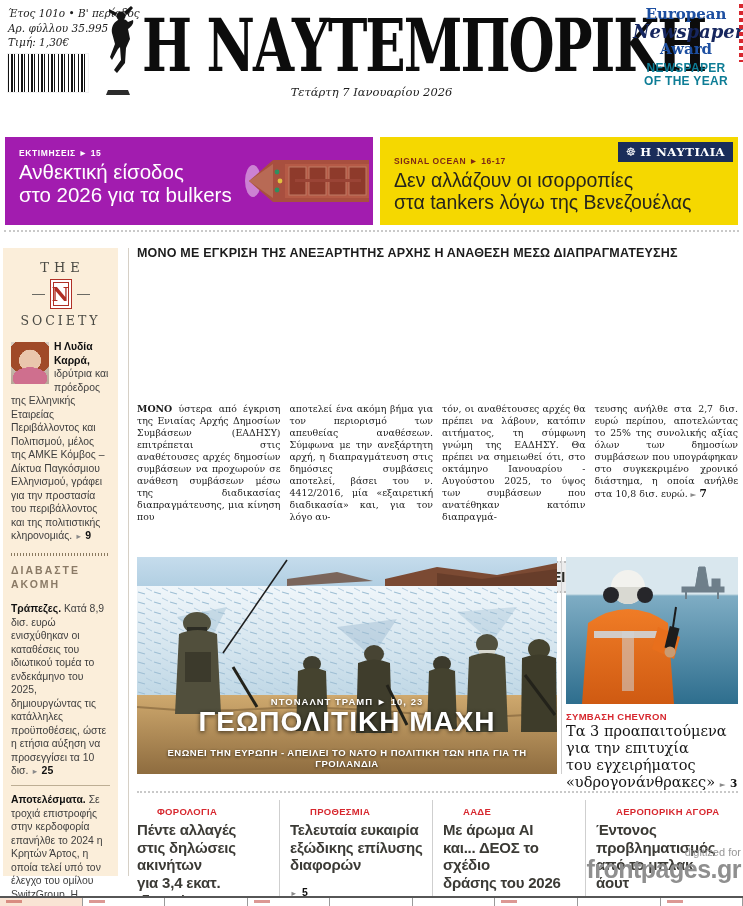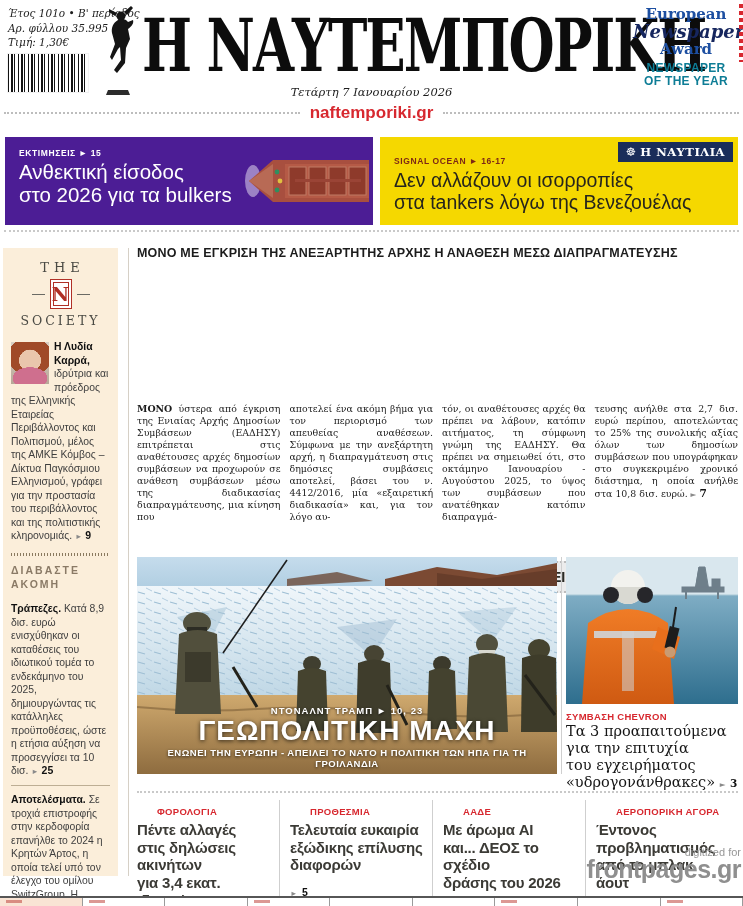--- a/index.html
+++ b/index.html
@@ -24,21 +24,21 @@
   .award-l5{color:#0e7d96;font-weight:bold;font-size:12px;letter-spacing:.3px;}
   .edge-marks{right:0;top:4px;width:4px;height:58px;
     background:repeating-linear-gradient(180deg,#d7282f 0 4px,transparent 4px 7px);}
   .date-line{top:85px;left:0;width:100%;text-align:center;font-family:"DejaVu Serif",serif;
     font-style:italic;font-size:11.5px;color:#1d1d1d;}
   .site-row{top:101px;left:4px;right:4px;height:24px;display:flex;align-items:center;gap:10px;}
   .dotline{flex:1;border-top:2px dotted #bdbdbd;height:0;}
   .site-name{color:#d7282f;font-weight:bold;font-size:17px;}
 
   
-  .teaser-blue{left:5px;top:137px;width:368px;height:88px;background:#4c1d95;color:#fff;
+  .teaser-blue{left:5px;top:137px;width:368px;height:88px;background:#a21caf;color:#fff;
     box-sizing:border-box;padding:11px 0 0 14px;overflow:hidden;}
   .teaser-label{font-weight:bold;font-size:8.5px;letter-spacing:.6px;}
   .teaser-title-blue{margin-top:3px;font-size:20.5px;line-height:1.12;white-space:pre-line;position:relative;z-index:2;}
   .ship-svg{position:absolute;right:2px;top:0;width:128px;height:88px;z-index:1;}
   .teaser-yellow{left:380px;top:137px;width:358px;height:88px;background:#f5d800;
     box-sizing:border-box;padding:19px 0 0 14px;}
   .badge{position:absolute;top:5px;right:5px;background:#1a2d5a;color:#fff;font-weight:bold;
     font-size:11.5px;padding:3px 8px;letter-spacing:.5px;display:flex;align-items:center;gap:4px;
     font-family:"DejaVu Serif",serif;}
   .teaser-label-y{color:#7d2815;font-weight:bold;font-size:8.5px;letter-spacing:.6px;}
@@ -97,21 +97,21 @@
   .strip-title{color:#2a2a24;font-weight:bold;font-size:14.5px;}
   .strip-arrow{color:#d7282f;font-size:8.5px;}
   .strip-page{font-weight:bold;font-size:10.5px;color:#222;}
 
   
   .main-photo{top:557px;left:137px;width:420px;height:217px;}
   .photo-overlay{position:absolute;left:0;right:0;bottom:5px;text-align:center;color:#fff;}
   .po-kicker{font-weight:bold;font-size:9.5px;letter-spacing:1px;text-shadow:0 1px 3px rgba(0,0,0,.75);}
   .po-title{font-weight:bold;font-size:28px;letter-spacing:1px;line-height:1.05;
     text-shadow:0 1px 4px rgba(0,0,0,.75);}
-  .po-sub{font-weight:bold;font-size:9.5px;letter-spacing:.5px;margin-top:2px;
+  .po-sub{font-weight:bold;font-size:9.5px;letter-spacing:.5px;margin-top:11px;
     text-shadow:0 1px 3px rgba(0,0,0,.75);}
   .photo-vrule{top:557px;left:561px;width:1px;height:217px;background:#cfcfcf;}
   .chev-photo{top:557px;left:566px;width:172px;height:147px;}
   .chev-label{top:711px;left:566px;color:#d7282f;font-weight:bold;font-size:9.5px;letter-spacing:.3px;}
   .chev-title{top:723px;left:566px;width:176px;font-family:"DejaVu Serif",serif;
     font-size:14.5px;line-height:1.17;color:#161616;white-space:pre-line;}
 
   
   .bottom-row{top:800px;left:137px;right:5px;display:flex;}
   .b-art{flex:1;padding:6px 8px 0 10px;box-sizing:border-box;}
@@ -159,25 +159,20 @@
     <div class="award-l1">European</div>
     <div class="award-l2">Newspaper</div>
     <div class="award-l3">Award</div>
     <div class="award-l4">NEWSPAPER</div>
     <div class="award-l5">OF THE YEAR</div>
   </div>
   <div class="abs edge-marks"></div>
 
   <div class="abs date-line">Τετάρτη 7 Ιανουαρίου 2026</div>
 
-  <div class="abs site-row">
-    <div class="dotline"></div>
-    <div class="site-name">naftemporiki.gr</div>
-    <div class="dotline"></div>
-  </div>
 
   <div class="abs teaser-blue">
     <div class="teaser-label">ΕΚΤΙΜΗΣΕΙΣ ► 15</div>
     <div class="teaser-title-blue">Ανθεκτική είσοδος
 στο 2026 για τα bulkers</div>
     <svg class="ship-svg" viewBox="0 0 128 88">
       <ellipse cx="10" cy="44" rx="8" ry="16" fill="#ffffff" opacity=".45"></ellipse>
       <polygon points="6,44 30,23 126,23 126,65 30,65" fill="#a84f3f"></polygon>
       <polygon points="6,44 30,27 30,61" fill="#b86a55"></polygon>
       <rect x="42" y="27" width="84" height="34" fill="#b55a46"></rect>

